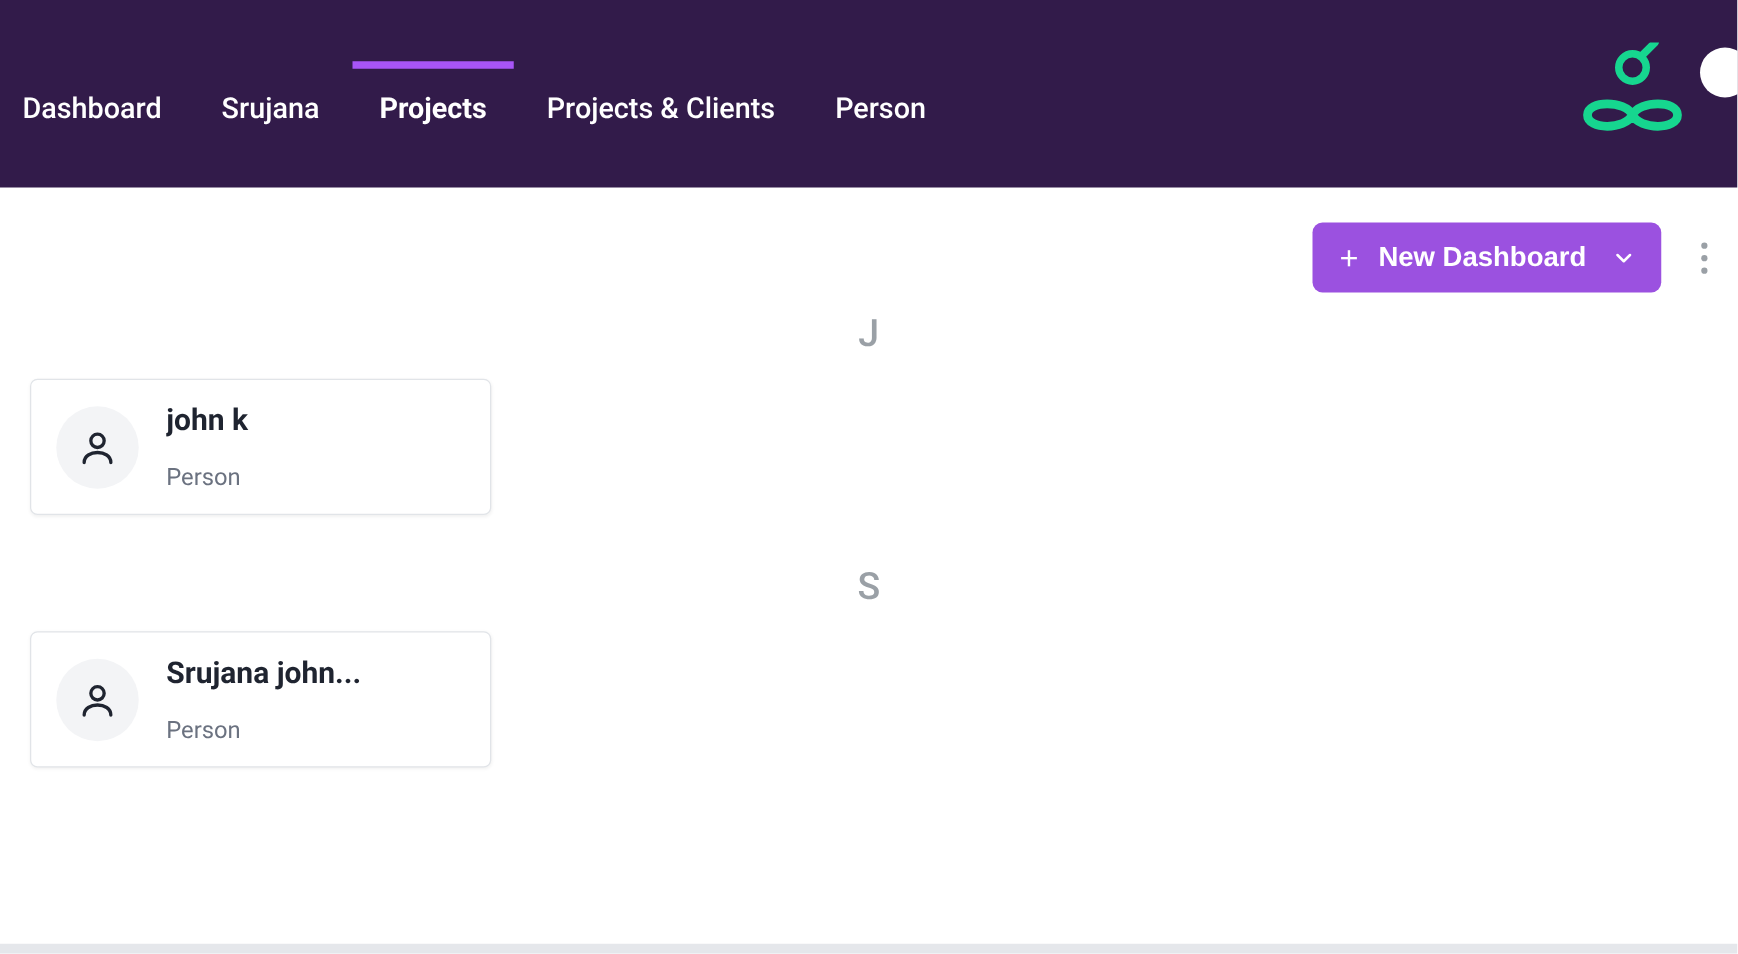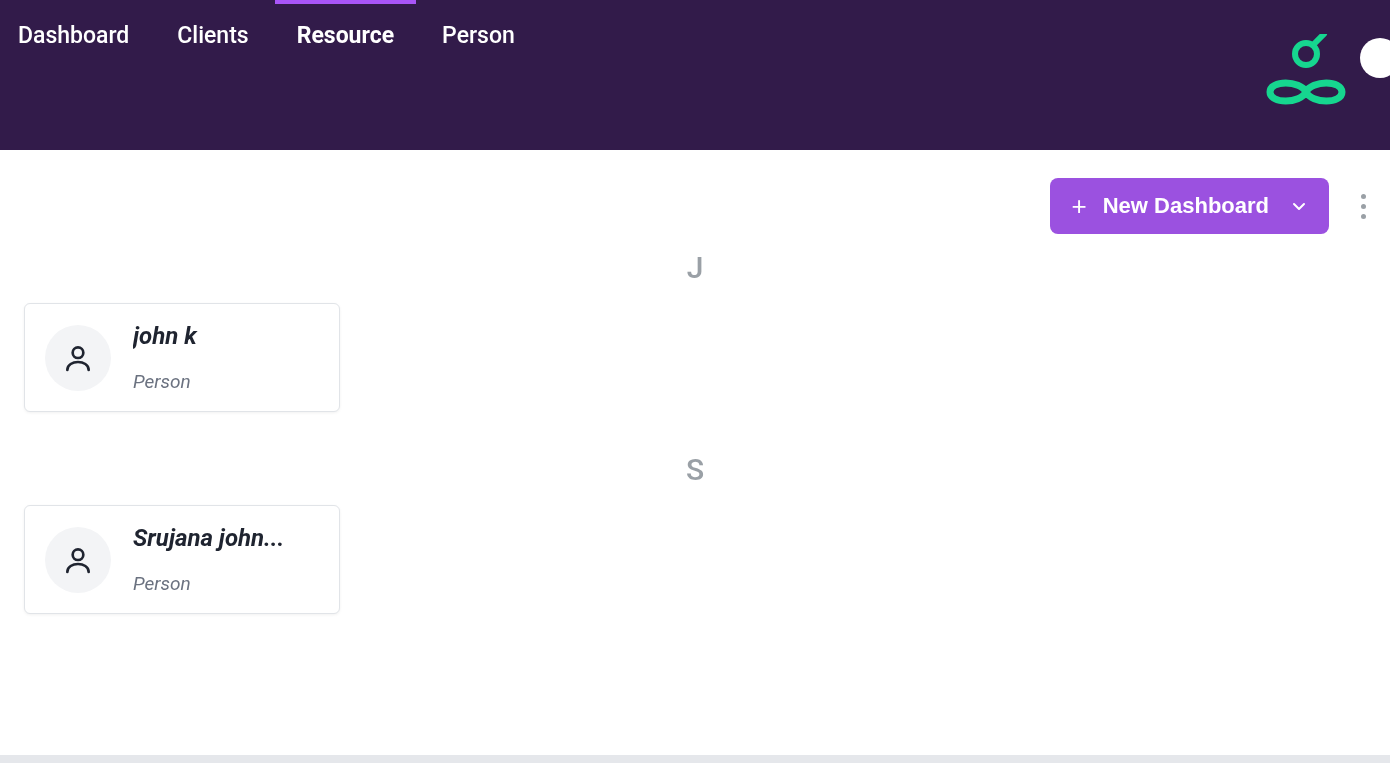--- a/index.html
+++ b/index.html
@@ -4,21 +4,21 @@
 <style>
   * { box-sizing: border-box; margin: 0; padding: 0; }
   html, body { width: 1390px; height: 763px; font-family: -apple-system, BlinkMacSystemFont, "Segoe UI", Roboto, sans-serif; background: #fff; position: relative; overflow: hidden; }
 
   
   .top-nav {
     background: #321b4a;
     height: 150px;
     width: 100%;
     display: flex;
-    align-items: flex-start;
+    align-items: center;
     padding: 0 18px;
     position: relative;
   }
   .nav-tabs {
     display: flex;
     gap: 48px;
     padding-top: 22px;
   }
   .nav-tab {
     color: #ffffff;
@@ -107,33 +107,32 @@
   }
   .group-letter {
     text-align: center;
     font-size: 30px;
     font-weight: 500;
     color: #9aa0a6;
     margin-bottom: 18px;
     margin-top: 10px;
   }
   .card {
-    width: 316px;
+    width: 369px;
     margin-left: 24px;
     background: #fff;
     border: 1px solid #e1e4e8;
     border-radius: 6px;
     box-shadow: 0 1px 3px rgba(0,0,0,0.06);
     padding: 18px 20px;
     display: flex;
     align-items: center;
     gap: 22px;
     cursor: pointer;
     margin-bottom: 40px;
-    font-style: italic;
   }
   .card .avatar {
     width: 66px; height: 66px; border-radius: 50%;
     background: #f3f4f6;
     display: flex; align-items: center; justify-content: center;
   }
   .card .avatar svg { width: 32px; height: 32px; stroke: #1f2430; }
   .card .info { flex: 1; min-width: 0; }
   .card .name {
     font-size: 24px; font-weight: 700; color: #1f2430;
@@ -151,22 +150,23 @@
     height: 8px;
     background: #e5e7eb;
   }
 </style>
 </head>
 <body>
 
 <div class="top-nav">
   <div class="nav-tabs">
     <div class="nav-tab">Dashboard</div>
-    <div class="nav-tab">Clients</div>
-    <div class="nav-tab active">Resource</div>
+    <div class="nav-tab">Srujana</div>
+    <div class="nav-tab active">Projects</div>
+    <div class="nav-tab">Projects &amp; Clients</div>
     <div class="nav-tab">Person</div>
   </div>
 
   <div class="logo-wrap">
     <svg width="44" height="36" viewBox="0 0 44 36">
       <circle cx="22" cy="20" r="11" fill="none" stroke="#16d68f" stroke-width="6"></circle>
       <line x1="30" y1="10" x2="40" y2="0" stroke="#16d68f" stroke-width="6" stroke-linecap="round"></line>
     </svg>
     <svg width="84" height="36" viewBox="0 0 84 36">
       <path d="M 22 18 C 22 8, 8 8, 8 18 C 8 28, 22 28, 22 18 C 22 8, 62 8, 62 18 C 62 28, 22 28, 22 18" fill="none" stroke="none"></path>

